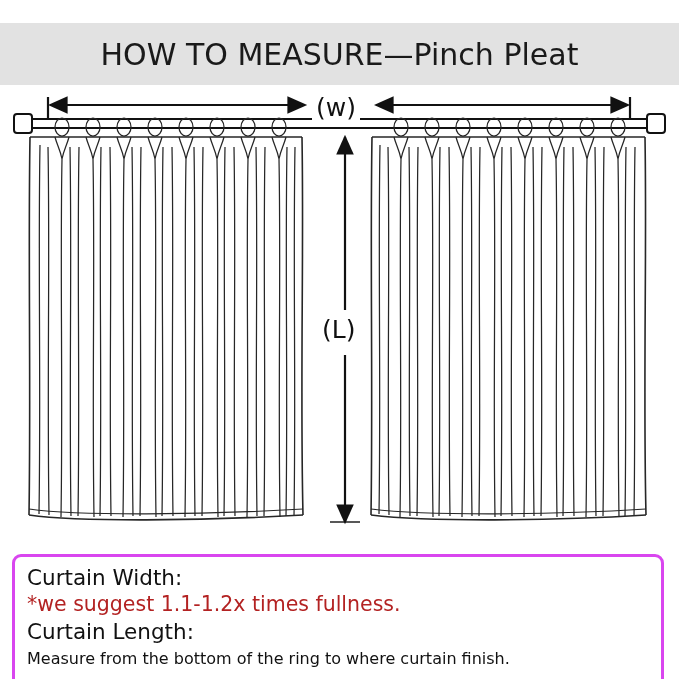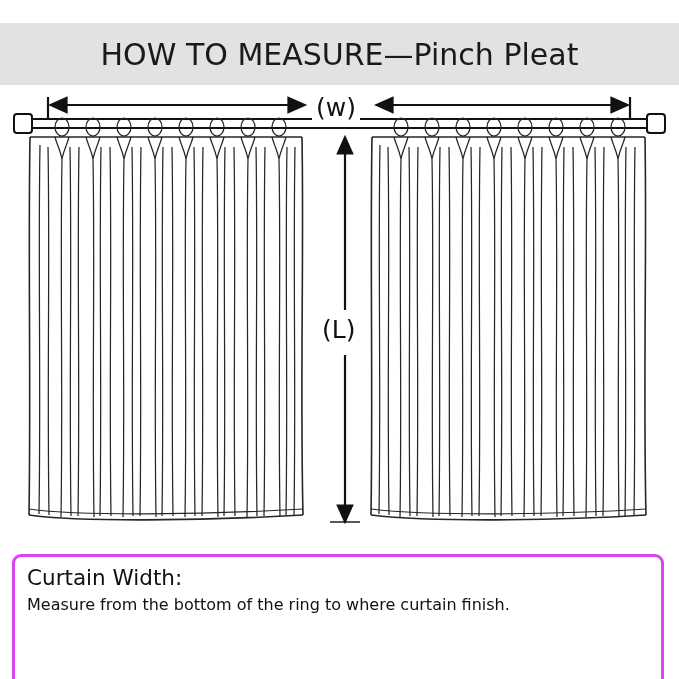--- a/index.html
+++ b/index.html
@@ -251,16 +251,18 @@
         <line x1="330" y1="437" x2="360" y2="437" stroke-width="1.4"></line>
       </g>
     </svg>
 
     <div class="dim-label" id="label-w">(w)</div>
     <div class="dim-label" id="label-l">(L)</div>
   </div>
 
   <div class="info-box">
     <div class="info-line heading">Curtain Width:</div>
+    <div class="info-line red">*we suggest 1.1-1.2x times fullness.</div>
+    <div class="info-line heading">Curtain Length:</div>
     <div class="info-line small">Measure from the bottom of the ring to where curtain finish.</div>
   </div>
 
 </div>
 
 </body></html>

